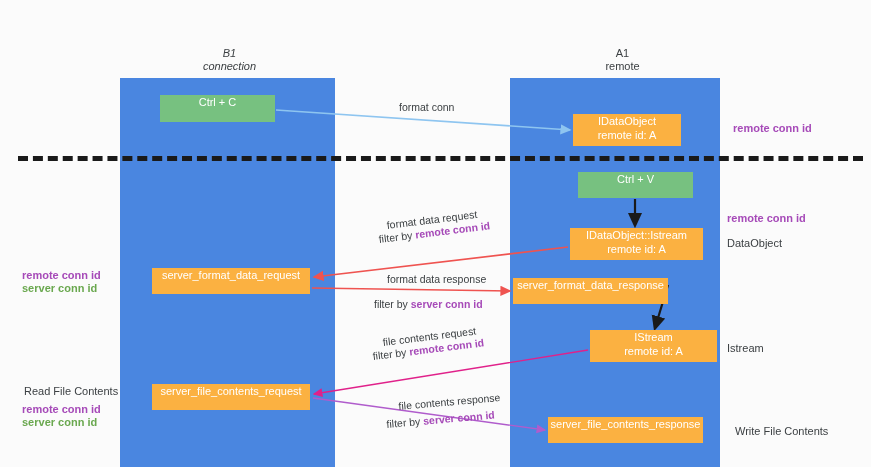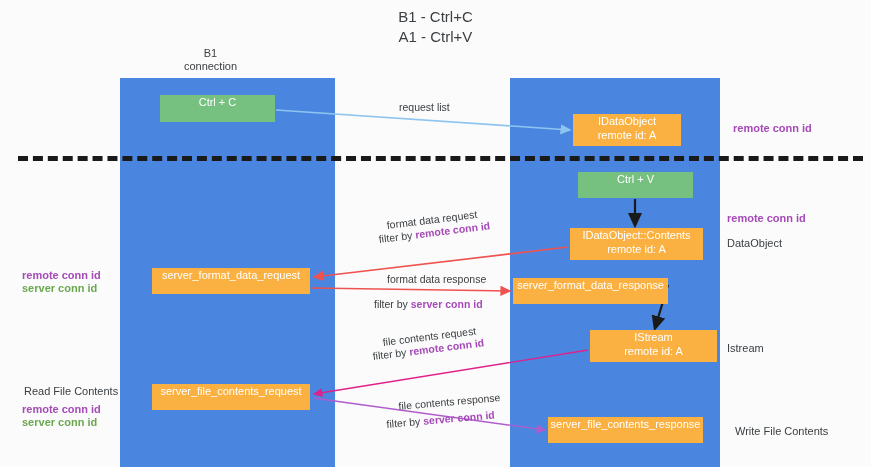--- a/index.html
+++ b/index.html
@@ -15,21 +15,21 @@
   #stage{position:absolute;left:0;top:0;width:871px;height:467px;}
   svg#wires{position:absolute;left:0;top:0;width:871px;height:467px;pointer-events:none;}
 
   
   .lane{position:absolute;background:#4a86e0;}
   #lane-b1{left:120px;top:78px;width:215px;height:389px;}
   #lane-a1{left:510px;top:78px;width:210px;height:389px;}
 
   
   .lane-head{position:absolute;text-align:center;font-size:11px;line-height:13px;color:#3c4043;}
-  #head-b1{left:133px;top:47px;width:155px;}
+  #head-b1{left:152px;top:47px;width:155px;font-style:italic;}
   #head-a1{left:545px;top:47px;width:155px;}
   .lane-head .l1{display:block;}
   .lane-head .l2{display:block;}
 
   
   #title{position:absolute;left:0;top:7px;width:871px;text-align:center;
          font-size:15px;line-height:20px;color:#3c4043;}
   #title span{display:block;}
 
   
@@ -87,31 +87,31 @@
   #e-fcr2{left:372px;top:350px;transform:rotate(-7deg);transform-origin:left top;}
 
   #e-fcresp{left:398px;top:400px;transform:rotate(-5deg);transform-origin:left top;}
   #e-fcresp2{left:386px;top:418px;transform:rotate(-5deg);transform-origin:left top;}
 </style>
 </head>
 <body>
 
 <div id="stage">
 
-  <div id="title">
-    <span>B1 - Ctrl+C</span>
-    <span>A1 - Ctrl+V</span>
-  </div>
 
   <div class="lane" id="lane-b1"></div>
   <div class="lane" id="lane-a1"></div>
 
   <div class="lane-head" id="head-b1">
     <span class="l1">B1</span>
     <span class="l2">connection</span>
+  </div>
+  <div class="lane-head" id="head-a1">
+    <span class="l1">A1</span>
+    <span class="l2">remote</span>
   </div>
 
   <svg id="wires" viewBox="0 0 871 467">
     <defs>
       <marker id="ah-blue" markerWidth="7" markerHeight="7" refX="6" refY="3.2" orient="auto">
         <path d="M0,0 L7,3.2 L0,6.4 z" fill="#8ec5f0"></path>
       </marker>
       <marker id="ah-red" markerWidth="7" markerHeight="7" refX="6" refY="3.2" orient="auto">
         <path d="M0,0 L7,3.2 L0,6.4 z" fill="#ef5350"></path>
       </marker>
@@ -150,21 +150,21 @@
   <div class="node orange" id="n-idataobject">
     <span class="ln">IDataObject</span>
     <span class="ln">remote id: A</span>
   </div>
 
   <div class="node green" id="n-ctrlv">
     <span class="ln">Ctrl + V</span>
   </div>
 
   <div class="node orange" id="n-getdata">
-    <span class="ln">IDataObject::Contents</span>
+    <span class="ln">IDataObject::Istream</span>
     <span class="ln">remote id: A</span>
   </div>
 
   <div class="node orange" id="n-sfdresp">
     <span class="ln">server_format_data_response</span>
   </div>
 
   <div class="node orange" id="n-sfdreq">
     <span class="ln">server_format_data_request</span>
   </div>
@@ -175,21 +175,21 @@
   </div>
 
   <div class="node orange" id="n-sfcreq">
     <span class="ln">server_file_contents_request</span>
   </div>
 
   <div class="node orange" id="n-sfcresp">
     <span class="ln">server_file_contents_response</span>
   </div>
 
-  <div class="elabel" id="e-formatlist">request list</div>
+  <div class="elabel" id="e-formatlist">format conn</div>
 
   <div class="elabel" id="e-fdr">format data request</div>
   <div class="elabel" id="e-fdr2">
     <span>filter by </span><span class="purple">remote conn id</span>
   </div>
 
   <div class="elabel" id="e-fdresp">format data response</div>
   <div class="elabel" id="e-fdresp2">
     <span>filter by </span><span class="purple">server conn id</span>
   </div>

